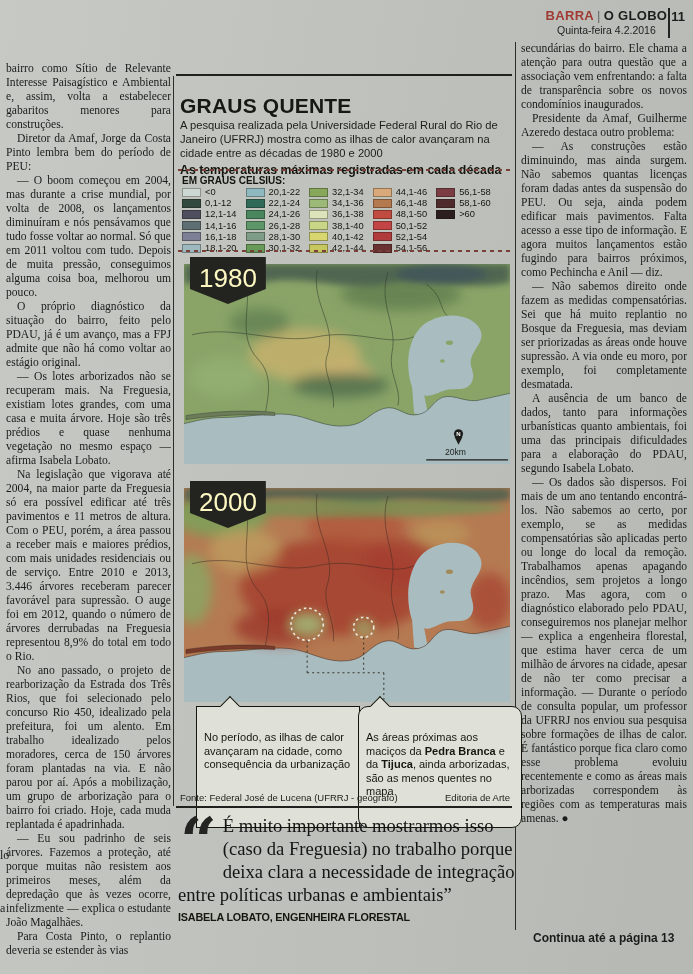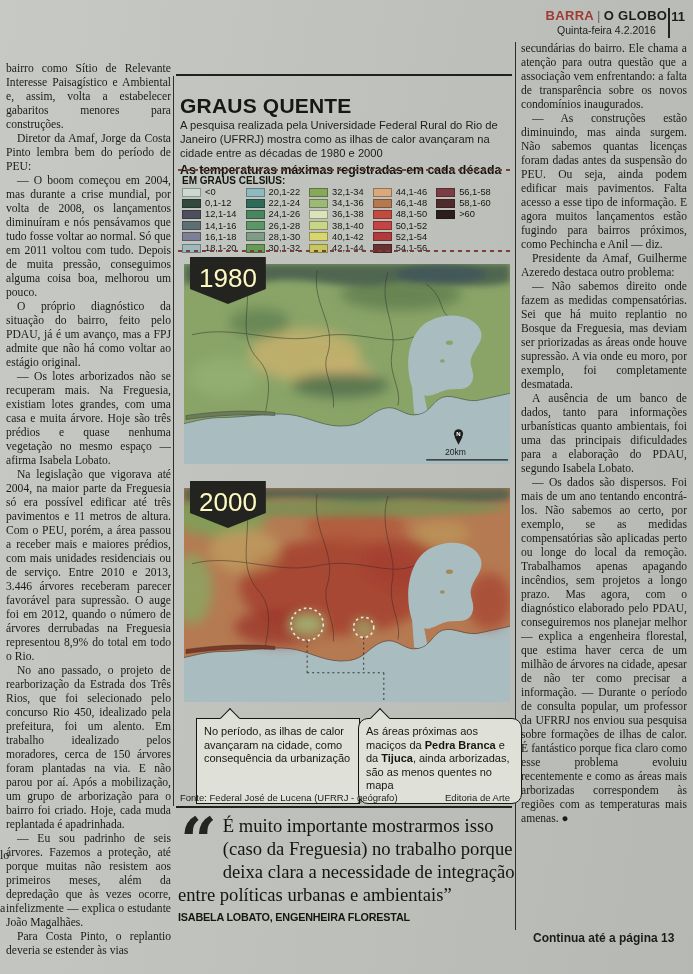--- a/index.html
+++ b/index.html
@@ -48,22 +48,22 @@
   .lg-item{display:flex;align-items:center;gap:4px;height:10.2px;white-space:nowrap;
            font-size:9.3px;color:#16160f;}
   .lg-sw{width:17px;height:7px;border:0.5px solid rgba(20,20,10,.35);flex:none;}
   .map{position:absolute;left:8px;right:4px;}
   #map1980{top:190px;height:200px;} #map2000{top:414px;height:214px;}
   .map svg{position:absolute;inset:0;width:100%;height:100%;}
   .map-badge{position:absolute;top:-7px;left:6px;background:#23231f;color:#fef9c3;
              font-weight:normal;font-size:26px;line-height:1;padding:8px 9px 13px;
              clip-path:polygon(0 0,100% 0,100% 68%,50% 100%,0 68%);}
   .callouts{position:absolute;top:632px;left:0;right:0;height:84px;}
-  .callout{position:absolute;top:12px;background:#dfe1d8;border:1.6px solid #15150d;
-           padding:6px 7px;font-size:11px;line-height:13.5px;color:#16160f;}
+  .callout{position:absolute;top:0;background:#dfe1d8;border:1.6px solid #15150d;
+           padding:24px 7px;font-size:11px;line-height:13.5px;color:#16160f;}
   .callout.c1{left:20px;width:148px;height:72px;}
   .callout.c2{left:182px;width:148px;height:72px;border-radius:10px;}
   .tail{position:absolute;top:-8px;width:13px;height:13px;background:#dfe1d8;
         border-left:1.6px solid #15150d;border-top:1.6px solid #15150d;transform:rotate(45deg);}
   .c1 .tail{left:26px;} .c2 .tail{left:14px;}
   .fonte-row{position:absolute;top:718px;left:4px;right:4px;display:flex;
              justify-content:space-between;font-size:9.5px;color:#1d1d1a;}
   
   .quote{position:absolute;left:178px;top:814px;width:340px;height:154px;}
   .q-glyph{float:left;font-family:"DejaVu Serif",serif;font-weight:bold;font-size:64px;
@@ -343,22 +343,22 @@
 
   <section class="quote">
     <span class="q-glyph">“</span>
     <div class="q-text">É muito importante mostrarmos isso (caso da Freguesia) no trabalho porque deixa clara a necessidade de integração entre políticas urbanas e ambientais”</div>
     <div class="q-attr">ISABELA LOBATO, ENGENHEIRA FLORESTAL</div>
   </section>
 
   <div class="col" id="right-col" style="position:absolute;">
     <div>
         <p>secundárias do bairro. Ele chama a atenção para outra questão que a associação vem enfrentando: a falta de transparência sobre os novos condomínios inaugurados.</p>
+        <p>Presidente da Amaf, Guilherme Azeredo destaca outro problema:</p>
         <p>— As construções estão diminuindo, mas ainda surgem. Não sabemos quantas licenças foram dadas antes da suspensão do PEU. Ou seja, ainda podem edificar mais pavimentos. Falta acesso a esse tipo de informação. E agora muitos lançamentos estão fugindo para bairros próximos, como Pechincha e Anil — diz.</p>
-        <p>Presidente da Amaf, Guilherme Azeredo destaca outro problema:</p>
         <p>— Não sabemos direito onde fazem as medidas compensatórias. Sei que há muito replantio no Bosque da Freguesia, mas deviam ser priorizadas as áreas onde houve supressão. A via onde eu moro, por exemplo, foi completamente desmatada.</p>
         <p>A ausência de um banco de dados, tanto para informações urbanísticas quanto ambientais, foi uma das principais dificuldades para a elaboração do PDAU, segundo Isabela Lobato.</p>
         <p>— Os dados são dispersos. Foi mais de um ano tentando encontrá-los. Não sabemos ao certo, por exemplo, se as medidas compensatórias são aplicadas perto ou longe do local da remoção. Trabalhamos apenas apagando incêndios, sem projetos a longo prazo. Mas agora, com o diagnóstico elaborado pelo PDAU, conseguiremos nos planejar melhor — explica a engenheira florestal, que estima haver cerca de um milhão de árvores na cidade, apesar de não ter como precisar a informação. — Durante o período de consulta popular, um professor da UFRRJ nos enviou sua pesquisa sobre formações de ilhas de calor. É fantástico porque fica claro como esse problema evoluiu recentemente e como as áreas mais arborizadas correspondem às regiões com as temperaturas mais amenas. ●</p>
       </div>
     <div class="continua">Continua até a página 13</div>
   </div>
 
 </div>
 
 </body></html>

